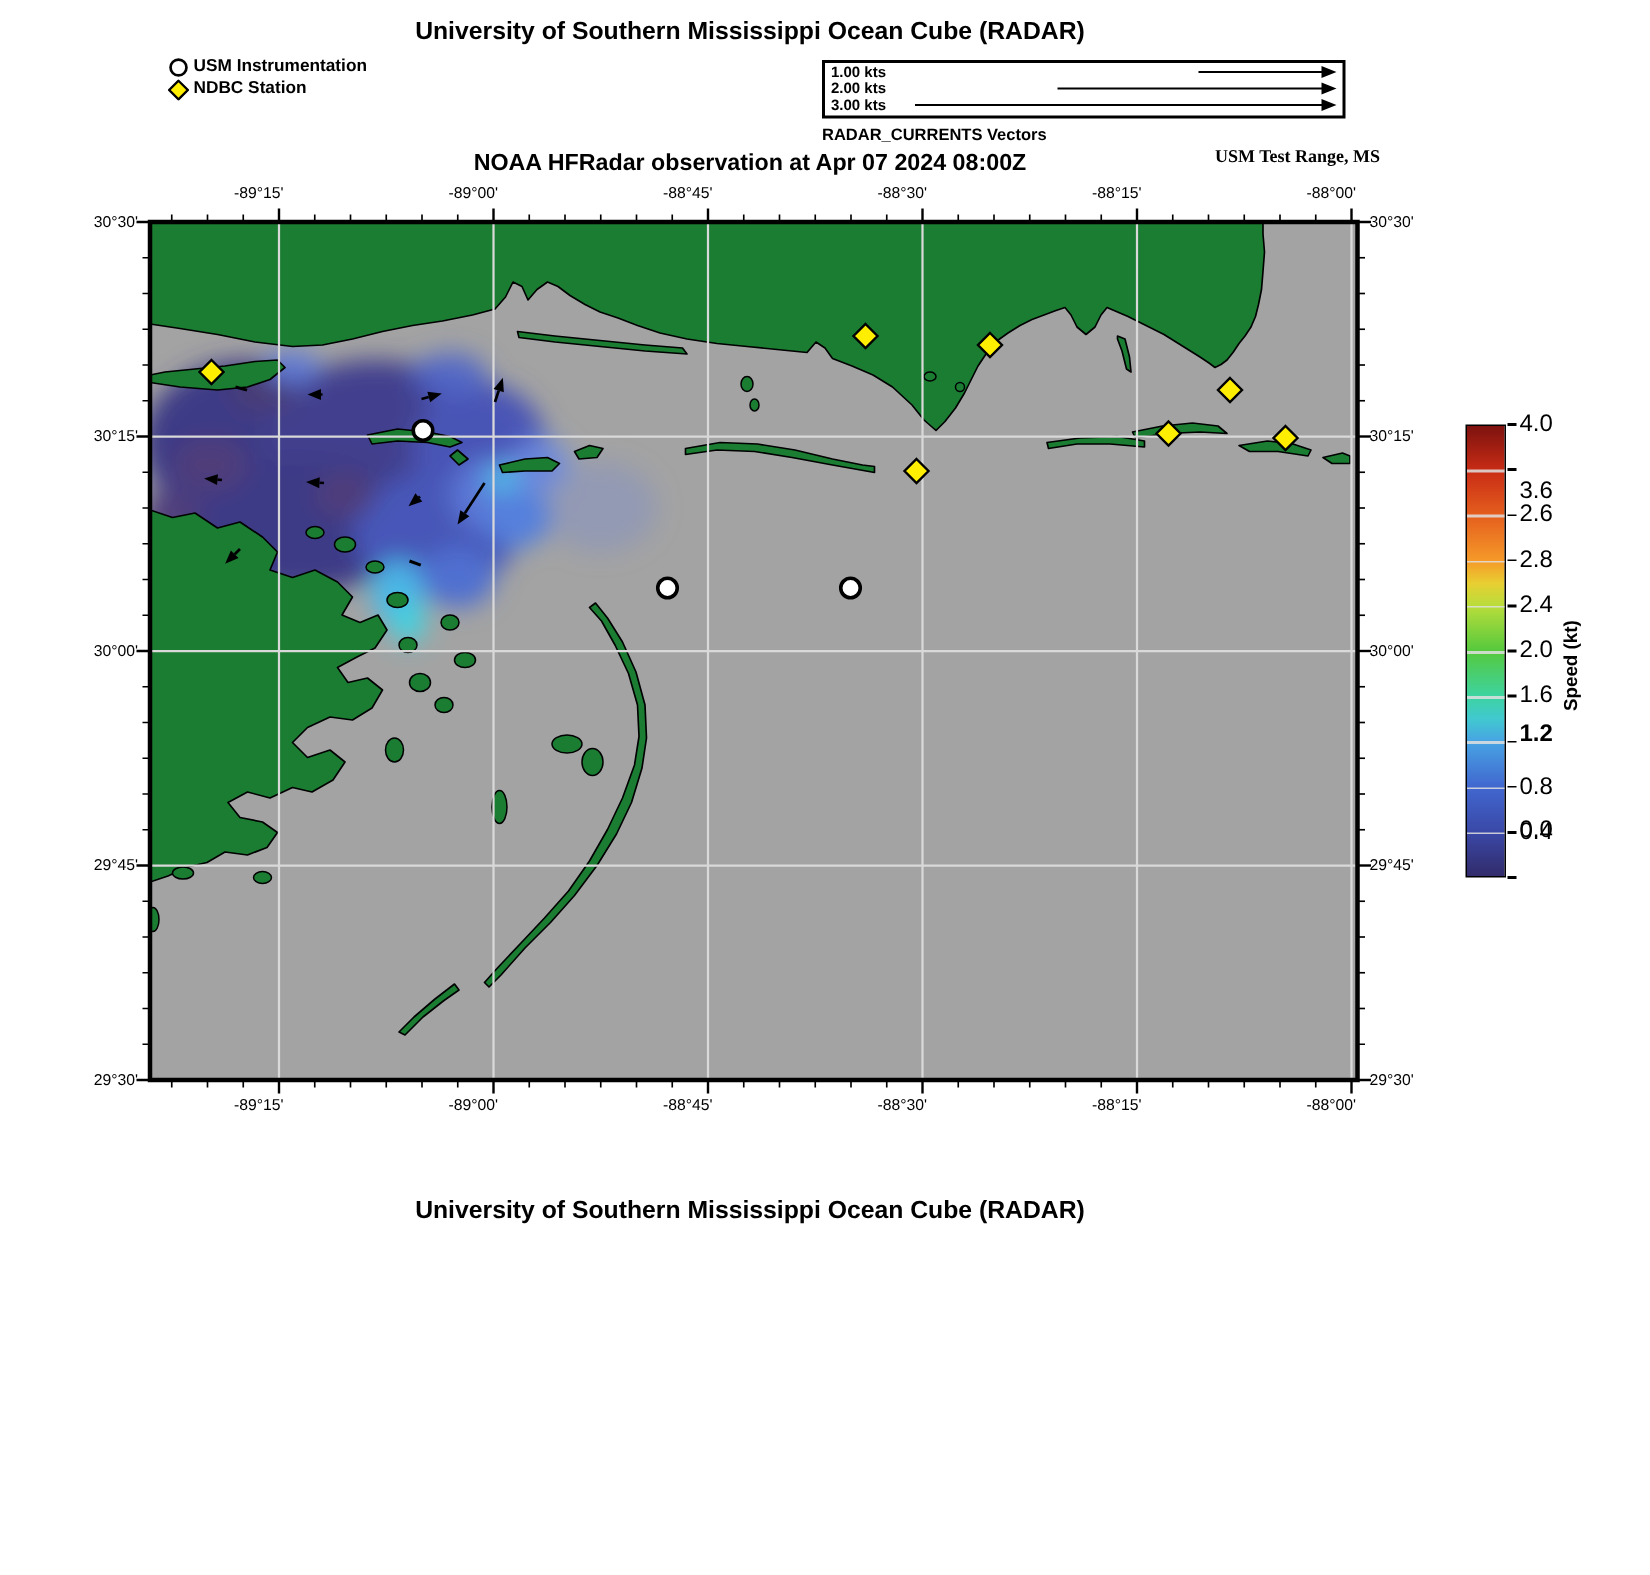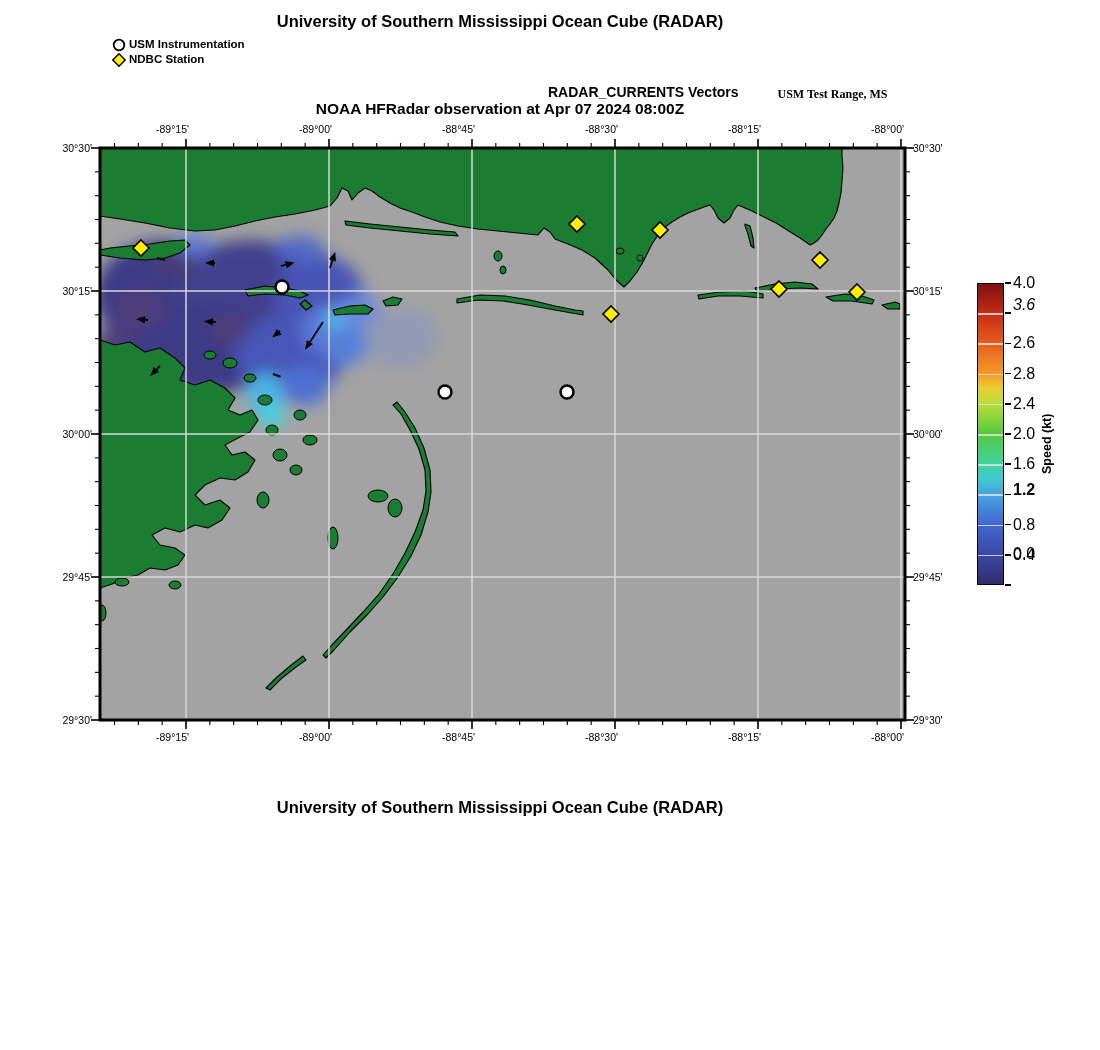--- a/index.html
+++ b/index.html
@@ -3,30 +3,30 @@
 <meta charset="utf-8">
 <style>
   html,body{margin:0;padding:0;background:#ffffff;}
   .page{position:relative;width:1100px;height:1050px;background:#ffffff;overflow:hidden;
         font-family:"Liberation Sans",sans-serif;color:#000;}
   .abs{position:absolute;}
   .title{left:0;top:12px;width:1000px;text-align:center;font-size:16.5px;font-weight:bold;}
   .title-bottom{left:0;top:798px;width:1000px;text-align:center;font-size:16.5px;font-weight:bold;}
   .subtitle{left:0;top:100px;width:1000px;text-align:center;
             font-family:Liberation Sans, sans-serif;font-size:15.5px;font-weight:bold;}
-  .region{left:745px;top:87px;width:175px;text-align:center;
+  .region{left:745px;top:97px;width:175px;text-align:right;
           font-family:"Liberation Serif",serif;font-size:12px;font-weight:bold;}
   .legend{left:112px;top:37px;}
   .legend-row{display:flex;align-items:center;height:15px;}
   .legend-row svg{margin-right:3px;}
   .legend-label{font-size:11.5px;font-weight:bold;line-height:15px;}
   .vecbox{left:548px;top:40px;width:345px;height:35px;border:2px solid #000;background:#fff;}
   .vec-label{position:absolute;left:4px;font-size:10px;font-weight:bold;line-height:11px;}
   .vec-svg{position:absolute;left:0;top:0;}
-  .vec-caption{left:548px;top:84px;font-size:14px;font-weight:bold;}
+  .vec-caption{left:548px;top:84px;font-size:11px;font-weight:bold;}
   .axis-label{position:absolute;font-size:10.5px;line-height:13px;}
   .axis-label.top,.axis-label.bottom{width:60px;margin-left:-30px;}
   .axis-label.left{width:60px;text-align:right;}
   .axis-label.right{width:60px;text-align:left;}
   .map-wrap{left:85px;top:133px;width:835px;height:602px;}
   .cbar{left:977px;top:283px;width:27px;height:302px;border:1.5px solid #000;box-sizing:border-box;}
   .cb-line{position:absolute;left:0;width:100%;height:1.5px;background:rgba(225,225,225,0.85);}
   .cb-tick{position:absolute;width:6px;height:1.5px;background:#000;left:1005px;}
   .cb-label{position:absolute;left:1013px;width:34px;font-size:16px;line-height:12px;}
   .cb-title{left:1040px;top:474px;transform:rotate(-90deg);transform-origin:0 0;
@@ -47,20 +47,33 @@
       <span class="legend-label">USM Instrumentation</span>
     </div>
     <div class="legend-row">
       <svg width="14" height="14">
         <polygon points="7,0.8 13.2,7 7,13.2 0.8,7" fill="#ffee00" stroke="#000" stroke-width="1.5"></polygon>
       </svg>
       <span class="legend-label">NDBC Station</span>
     </div>
   </div>
 
+  <div class="abs vecbox">
+    <span class="vec-label" style="top:1px">1.00 kts</span>
+    <span class="vec-label" style="top:12px">2.00 kts</span>
+    <span class="vec-label" style="top:23px">3.00 kts</span>
+    <svg class="vec-svg" id="vec-svg" width="345" height="35">
+        <line x1="249" y1="6" x2="332" y2="6" stroke="#000" stroke-width="1.3"></line>
+        <polygon points="341,6 331,2 331,10" fill="#000"></polygon>
+        <line x1="155" y1="17" x2="332" y2="17" stroke="#000" stroke-width="1.3"></line>
+        <polygon points="341,17 331,13 331,21" fill="#000"></polygon>
+        <line x1="60" y1="28" x2="332" y2="28" stroke="#000" stroke-width="1.3"></line>
+        <polygon points="341,28 331,24 331,32" fill="#000"></polygon>
+      </svg>
+  </div>
   <div class="abs vec-caption">RADAR_CURRENTS Vectors</div>
 
   <div class="abs subtitle">NOAA HFRadar observation at Apr 07 2024 08:00Z</div>
   <div class="abs region">USM Test Range, MS</div>
 
   <svg class="abs map-wrap" id="map-svg" width="835" height="602" viewBox="0 0 835 602">
       <g transform="translate(15,15)">
         <rect x="0" y="0" width="805" height="572" fill="#a3a3a3"></rect>
         <g clip-path="url(#mapclip)">
           <g filter="url(#blobblur)">
@@ -347,16 +360,16 @@
     <div class="abs cb-label" style="top: 458.2px;">1.6</div>
     <div class="abs cb-tick" style="top: 433.25px;"></div>
     <div class="abs cb-label" style="top: 428px;">2.0</div>
     <div class="abs cb-tick" style="top: 403.05px;"></div>
     <div class="abs cb-label" style="top: 397.8px;">2.4</div>
     <div class="abs cb-tick" style="top: 372.85px;"></div>
     <div class="abs cb-label" style="top: 367.6px;">2.8</div>
     <div class="abs cb-tick" style="top: 342.65px;"></div>
     <div class="abs cb-label" style="top: 337.4px;">2.6</div>
     <div class="abs cb-tick" style="top: 312.45px;"></div>
-    <div class="abs cb-label" style="top: 299px; font-style: italic;">3.6</div>
+    <div class="abs cb-label" style="top: 322px;">3.6</div>
     <div class="abs cb-tick" style="top: 282.25px;"></div>
     <div class="abs cb-label" style="top: 277px;">4.0</div>
   </div>
 
 </body></html>

